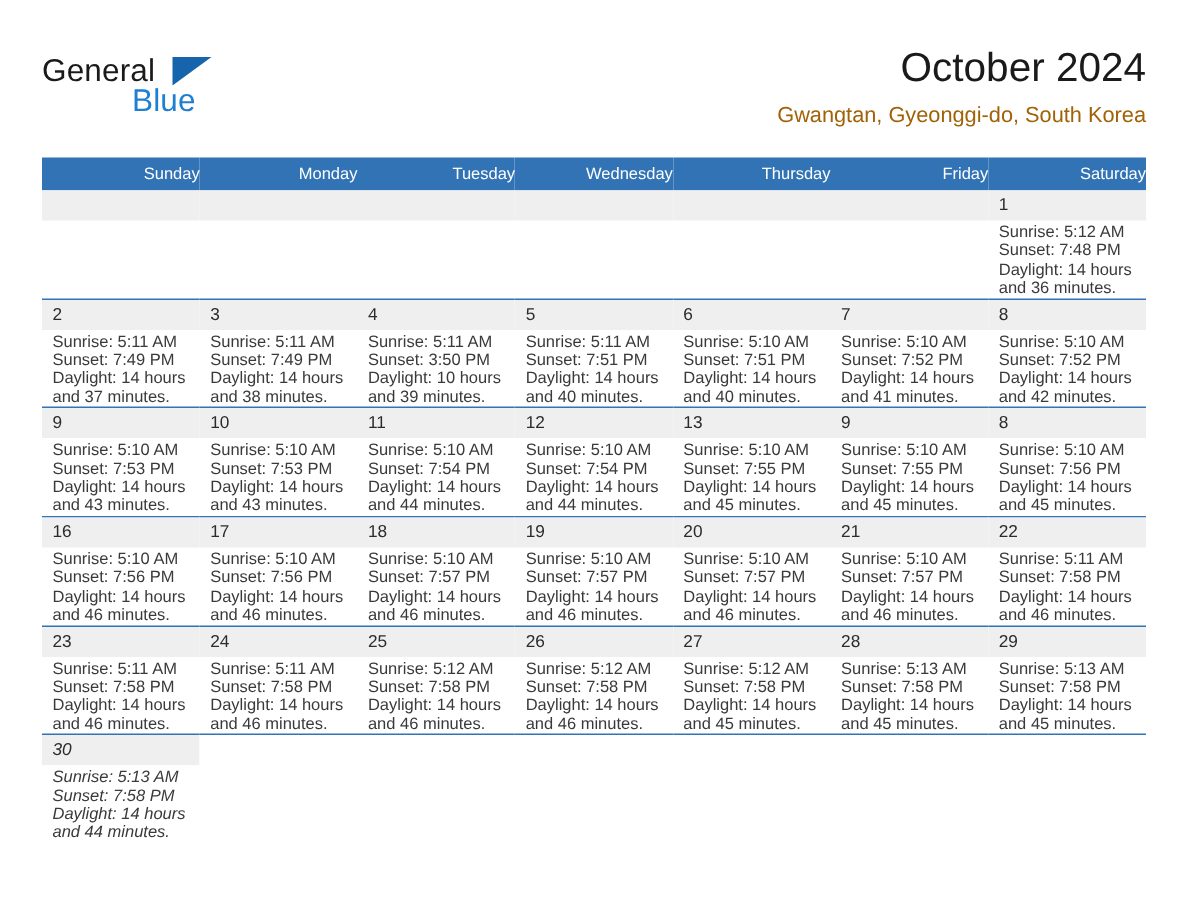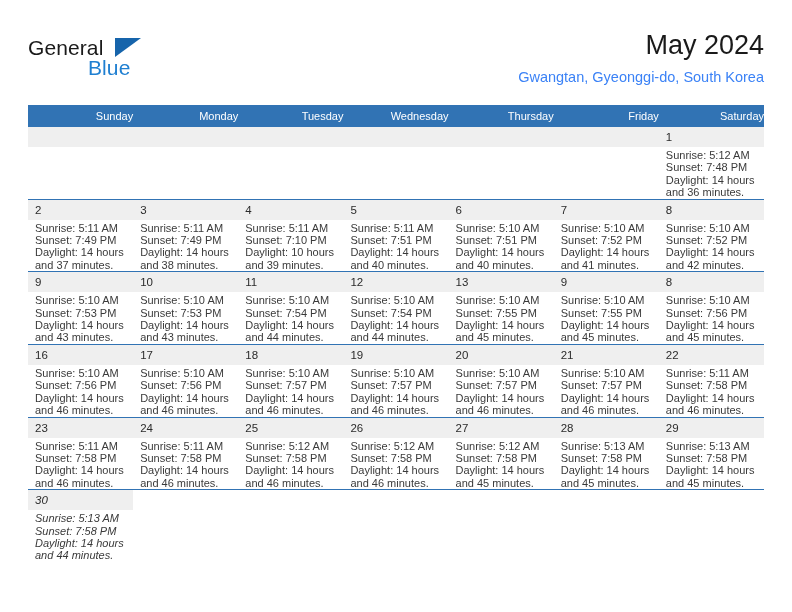--- a/index.html
+++ b/index.html
@@ -70,21 +70,21 @@
     text-align: right;
   }
   .cal-title {
     font-size: 27px;
     color: #1a1a1a;
     line-height: 34px;
     white-space: nowrap;
   }
   .cal-subtitle {
     font-size: 14.5px;
-    color: #3b82f6;
+    color: #a16207;
     line-height: 22px;
     margin-top: 4px;
     white-space: nowrap;
   }
 
   
   .calendar {
     position: absolute;
     left: 28px;
     top: 105px;
@@ -154,21 +154,21 @@
 
 <div class="page">
 
   <div class="header">
     <div class="logo">
       <span class="logo-general">General</span>
       <span class="logo-flag"></span>
       <span class="logo-blue">Blue</span>
     </div>
     <div class="title-block">
-      <div class="cal-title">May 2024</div>
+      <div class="cal-title">October 2024</div>
       <div class="cal-subtitle">Gwangtan, Gyeonggi-do, South Korea</div>
     </div>
   </div>
 
   <table class="calendar">
     <thead>
       <tr>
         <th>Sunday</th>
         <th>Monday</th>
         <th>Tuesday</th>
@@ -240,21 +240,21 @@
                 <div>Sunset: 7:49 PM</div>
                 <div class="wrap">Daylight: 14 hours and 38 minutes.</div>
               </div>
             </div>
           </td>
           <td>
             <div class="cell-inner">
               <span class="daynum">4</span>
               <div class="details">
                 <div>Sunrise: 5:11 AM</div>
-                <div>Sunset: 7:10 PM</div>
+                <div>Sunset: 3:50 PM</div>
                 <div class="wrap">Daylight: 10 hours and 39 minutes.</div>
               </div>
             </div>
           </td>
           <td>
             <div class="cell-inner">
               <span class="daynum">5</span>
               <div class="details">
                 <div>Sunrise: 5:11 AM</div>
                 <div>Sunset: 7:51 PM</div>

